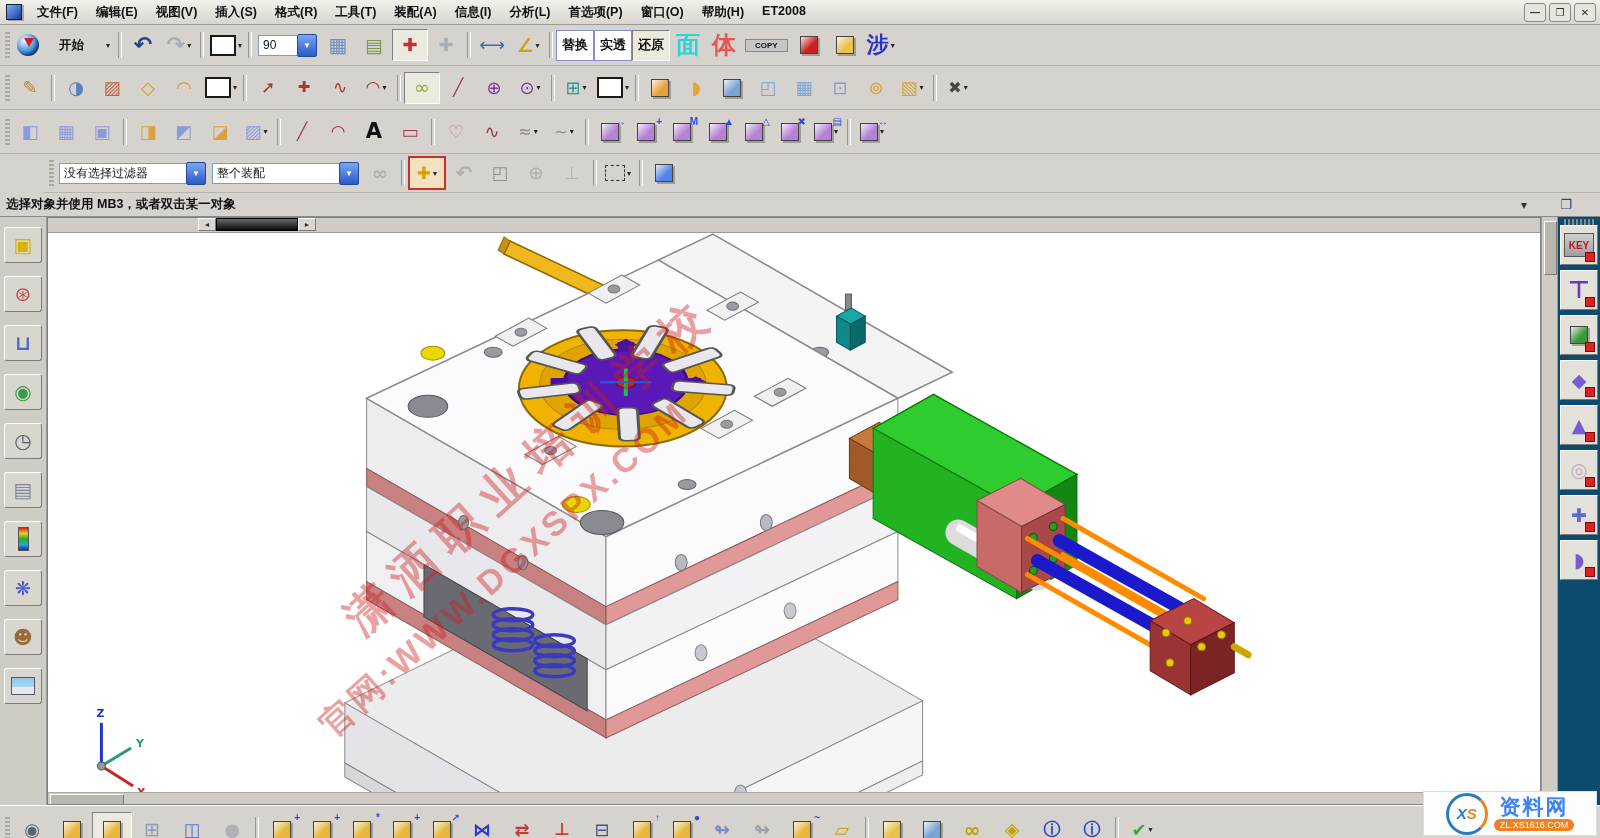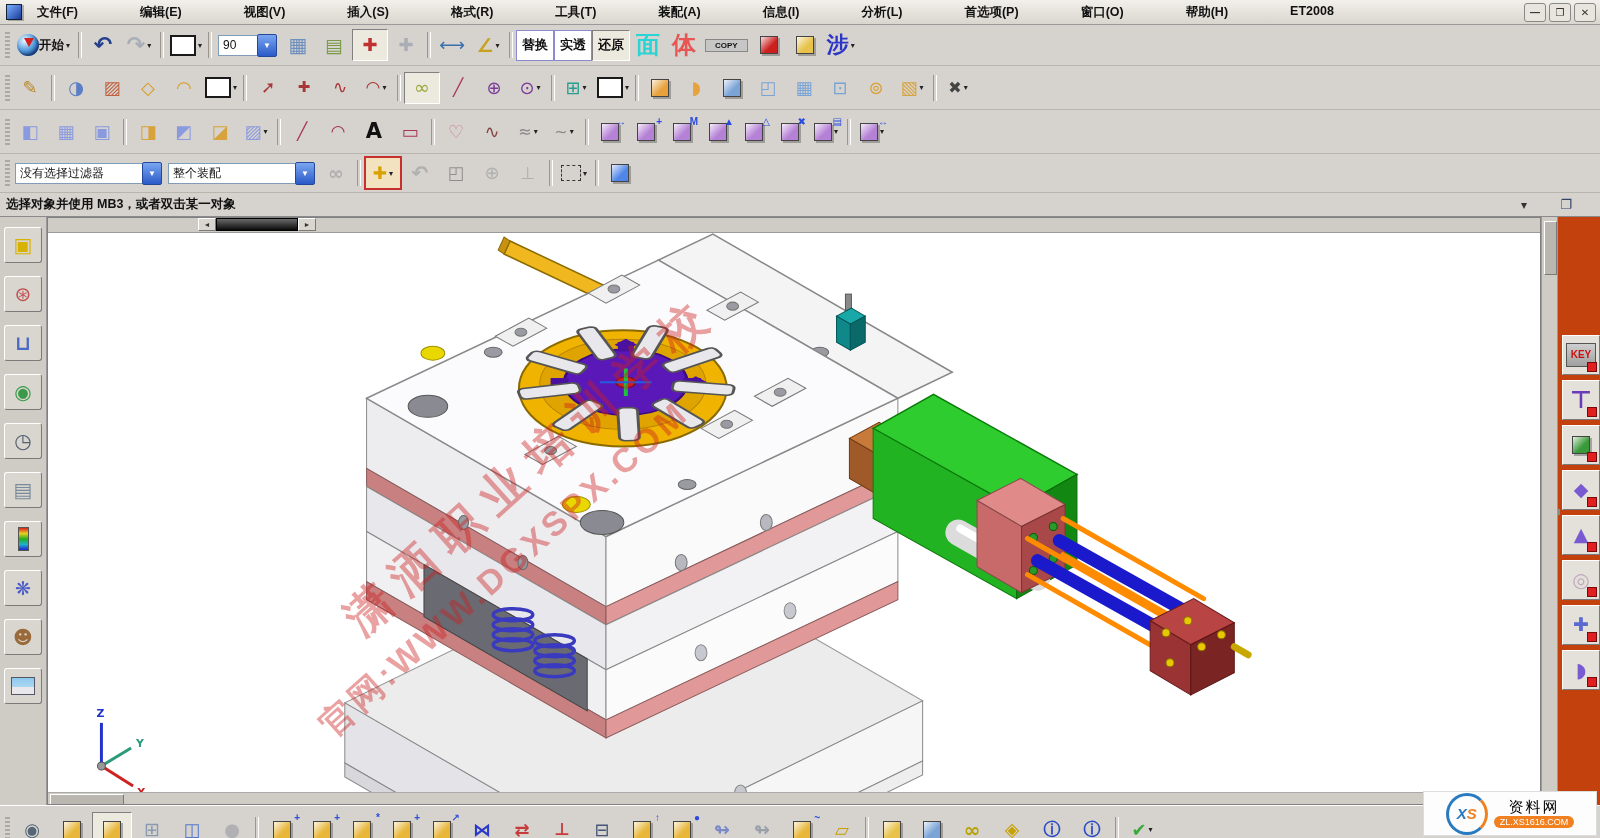--- a/index.html
+++ b/index.html
@@ -10,21 +10,21 @@
   .titlebar{height:24px;display:flex;align-items:center;background:linear-gradient(#f2f0ea,#d9d6cf);
             border-bottom:1px solid #9a9a9a;padding:0 4px;}
   .app-icon{width:14px;height:14px;margin:0 6px 0 2px;background:linear-gradient(135deg,#7ab0ff,#1a3a9a);
             border:1px solid #123;box-shadow:2px 1px 0 rgba(0,0,0,.25);}
   .menu-item{padding:2px 9px;cursor:default;white-space:nowrap;font-weight:bold;font-size:12.5px;}
   .win-controls{margin-left:auto;display:flex;gap:3px;}
   .win-btn{width:20px;height:17px;background:#e8e5de;border:1px solid #888;border-radius:3px;
            display:flex;align-items:center;justify-content:center;font-size:10px;font-weight:bold;color:#333;}
   
   .tbar{display:flex;align-items:center;background:#d6d3ce;border-bottom:1px solid #b8b5ae;padding:1px 3px;}
-  #row1{height:38px;} #row2{height:41px;} #row3{height:41px;} #selbar{height:36px;}
+  #row1{height:38px;} #row2{height:41px;} #row3{height:41px;} #selbar{height:36px;margin-left:44px;}
   .tb-btn{position:relative;min-width:30px;height:30px;border:1px solid transparent;background:transparent;
           display:flex;align-items:center;justify-content:center;padding:0 2px;cursor:default;}
   .tb-btn.pressed{background:#eceade;border-color:#808080 #fff #fff #808080;}
   .tb-btn.pressedRed{border:2px solid #c83030;background:#f2e2c0;}
   .glyph{font-family:"DejaVu Sans",sans-serif;line-height:1;}
   .tb-sep{width:2px;height:26px;margin:0 3px;border-left:1px solid #9a978f;border-right:1px solid #fff;}
   .tb-grip{width:5px;height:26px;margin:0 2px;background:repeating-linear-gradient(#9a978f 0 2px,transparent 2px 4px);
            opacity:.7;}
   .dd{font-size:8px;color:#222;margin-left:2px;align-self:center;}
   .bdg{position:absolute;top:0;right:1px;font-size:10px;font-weight:bold;color:#2a4ae0;line-height:1;}
@@ -38,21 +38,21 @@
   .wrect{width:22px;height:17px;background:#fff;border:2px solid #1a1a1a;}
   .marq{width:18px;height:14px;border:1.5px dashed #333;}
   .rain{width:9px;height:22px;border:1px solid #555;background:linear-gradient(#e02020,#e8d020,#20b020,#20b0d0,#2020d0);}
   .pict{width:22px;height:16px;border:1px solid #556;
         background:linear-gradient(transparent 55%,#e8e8ea 55%),linear-gradient(#8ec8ee,#bfe2f5);}
   .keybox{width:28px;height:22px;background:linear-gradient(#cfcfcf,#9f9f9f);border:1px solid #555;
           color:#cc1010;font-size:10px;font-weight:bold;display:flex;align-items:center;justify-content:center;}
   .lblbtn{background:#fff;border:1px solid #8a8ad0;min-width:32px;height:29px;display:flex;align-items:center;
           justify-content:center;font-weight:bold;}
   .chip{background:#c6c6c6;border:1px solid #888;padding:1px 9px;font-weight:bold;letter-spacing:0;}
-  .start-btn{display:flex;align-items:center;gap:0;height:30px;padding:0 4px;border:1px solid transparent;}
+  .start-btn{display:flex;align-items:center;gap:20px;height:30px;padding:0 4px;border:1px solid transparent;}
   .nxball{position:relative;width:22px;height:22px;border-radius:50%;
           background:radial-gradient(circle at 35% 30%,#eef8ff,#5aa0e0 45%,#17509c 80%);
           box-shadow:inset -2px -2px 3px rgba(0,0,40,.4);}
   .nxwedge{position:absolute;left:7px;top:4px;width:0;height:0;border-left:5px solid transparent;
            border-right:5px solid transparent;border-top:9px solid #d42020;}
   .start-label{font-weight:bold;font-size:12.5px;}
   
   .statusbar{height:23px;display:flex;align-items:center;background:#d6d3ce;border-bottom:1px solid #8a8a8a;
              padding:0 6px;font-weight:bold;font-size:12.5px;}
   .status-right{margin-left:auto;display:flex;align-items:center;gap:6px;margin-right:10px;}
@@ -67,21 +67,21 @@
   .sb-group{position:absolute;left:150px;top:0;display:flex;height:13px;}
   .sb-btn{width:16px;background:#d9d6cf;border:1px solid;border-color:#fff #7a7a7a #7a7a7a #fff;font-size:7px;
           display:flex;align-items:center;justify-content:center;color:#333;}
   .sb-thumb{width:80px;background:linear-gradient(#6a6a6a,#0a0a0a);border:1px solid #000;}
   .hscroll-bottom{position:absolute;left:0;bottom:0;right:0;height:11px;background:#cfccc5;border-top:1px solid #aaa;}
   .hb-thumb{position:absolute;left:2px;top:1px;width:72px;height:9px;background:#bab7b0;
             border:1px solid;border-color:#fff #7a7a7a #7a7a7a #fff;}
   .vscroll{width:15px;background:#cfccc5;border-left:1px solid #9a9a9a;position:relative;}
   .vs-thumb{position:absolute;top:4px;left:2px;width:11px;height:52px;background:#bab7b0;
             border:1px solid;border-color:#fff #7a7a7a #7a7a7a #fff;}
-  .palette{width:42px;background:#c2410c;border-left:1px solid #9a9a9a;display:flex;flex-direction:row;
+  .palette{width:42px;background:#0c4a6e;border-left:1px solid #9a9a9a;display:flex;flex-direction:column;
            align-items:center;padding-top:2px;gap:0;}
   .pal-grip{width:30px;height:6px;background:repeating-linear-gradient(90deg,#8a8a8a 0 2px,transparent 2px 4px);}
   .pal-btn{position:relative;width:36px;height:38px;background:#e4e1da;border:1px solid;
            border-color:#fff #7a7a7a #7a7a7a #fff;display:flex;align-items:center;justify-content:center;}
   .pal-btn::after{content:"";position:absolute;right:2px;bottom:2px;width:8px;height:8px;background:#e02020;
                   border:1px solid #7a0a0a;}
   .watermark{position:absolute;left:255px;top:430px;transform:rotate(-42deg);transform-origin:0 50%;
              color:rgba(205,30,30,.42);pointer-events:none;white-space:nowrap;z-index:5;}
   .wm1{font-size:46px;font-weight:bold;letter-spacing:14px;margin-left:90px;}
   .wm2{font-size:34px;font-weight:bold;letter-spacing:4px;margin-top:6px;}
@@ -89,29 +89,29 @@
   .bottombar{position:relative;height:47px;display:flex;align-items:center;background:#d6d3ce;
              border-top:1px solid #fff;padding:0 3px;}
   .bottombar .tb-btn{min-width:34px;height:34px;}
   .xs-logo{position:absolute;right:3px;bottom:2px;width:172px;height:43px;background:#fdfdfd;border:1px solid #ddd;
            display:flex;align-items:center;justify-content:center;gap:6px;z-index:9;}
   .xs-mark{width:36px;height:36px;border-radius:50%;border:3px solid #2a7ac0;border-right-color:#f08020;
            display:flex;align-items:center;justify-content:center;font-style:italic;font-weight:bold;
            font-size:15px;color:#f08020;}
   .xs-mark b{color:#2a7ac0;}
   .xs-text{display:flex;flex-direction:column;align-items:center;}
-  .xs-brand{font-size:15px;font-weight:normal;color:#000000;letter-spacing:2px;line-height:1;}
+  .xs-brand{font-size:21px;font-weight:bold;color:#3b82f6;letter-spacing:2px;line-height:1;}
   .xs-sub{margin-top:2px;font-size:9px;color:#fff;background:#f08020;padding:1px 6px;border-radius:6px;}
 </style>
 </head>
 <body>
 
 <div class="titlebar">
   <span class="app-icon"></span>
-  <div id="menus" style="display:flex;gap:44px;">
+  <div id="menus" style="display:flex;">
       <span class="menu-item">文件(F)</span>
       <span class="menu-item">编辑(E)</span>
       <span class="menu-item">视图(V)</span>
       <span class="menu-item">插入(S)</span>
       <span class="menu-item">格式(R)</span>
       <span class="menu-item">工具(T)</span>
       <span class="menu-item">装配(A)</span>
       <span class="menu-item">信息(I)</span>
       <span class="menu-item">分析(L)</span>
       <span class="menu-item">首选项(P)</span>

